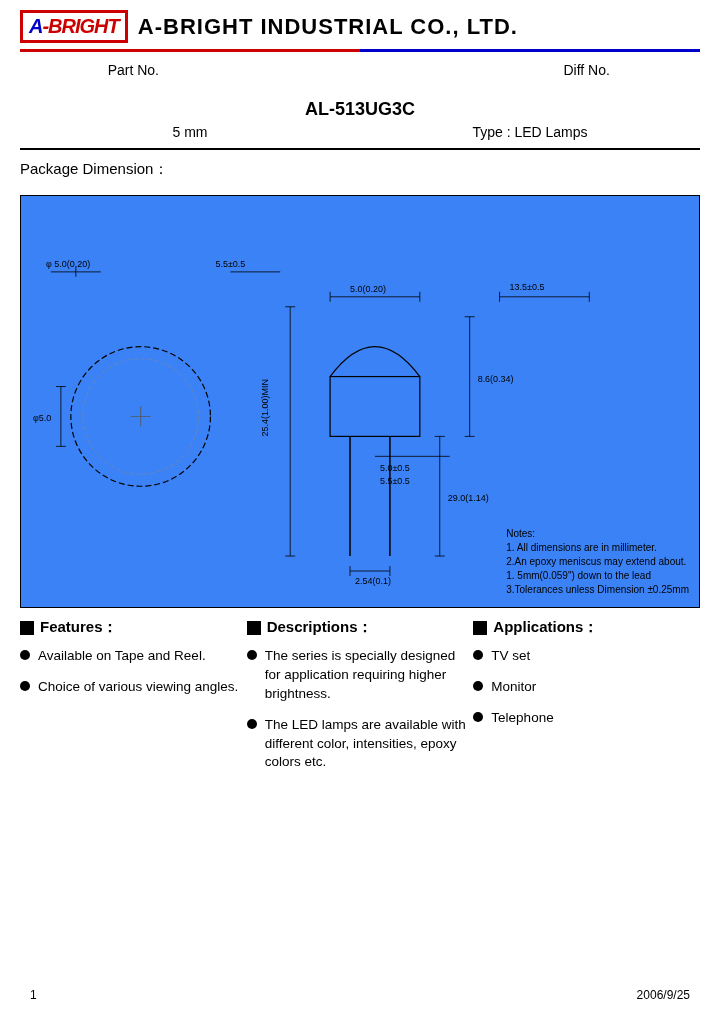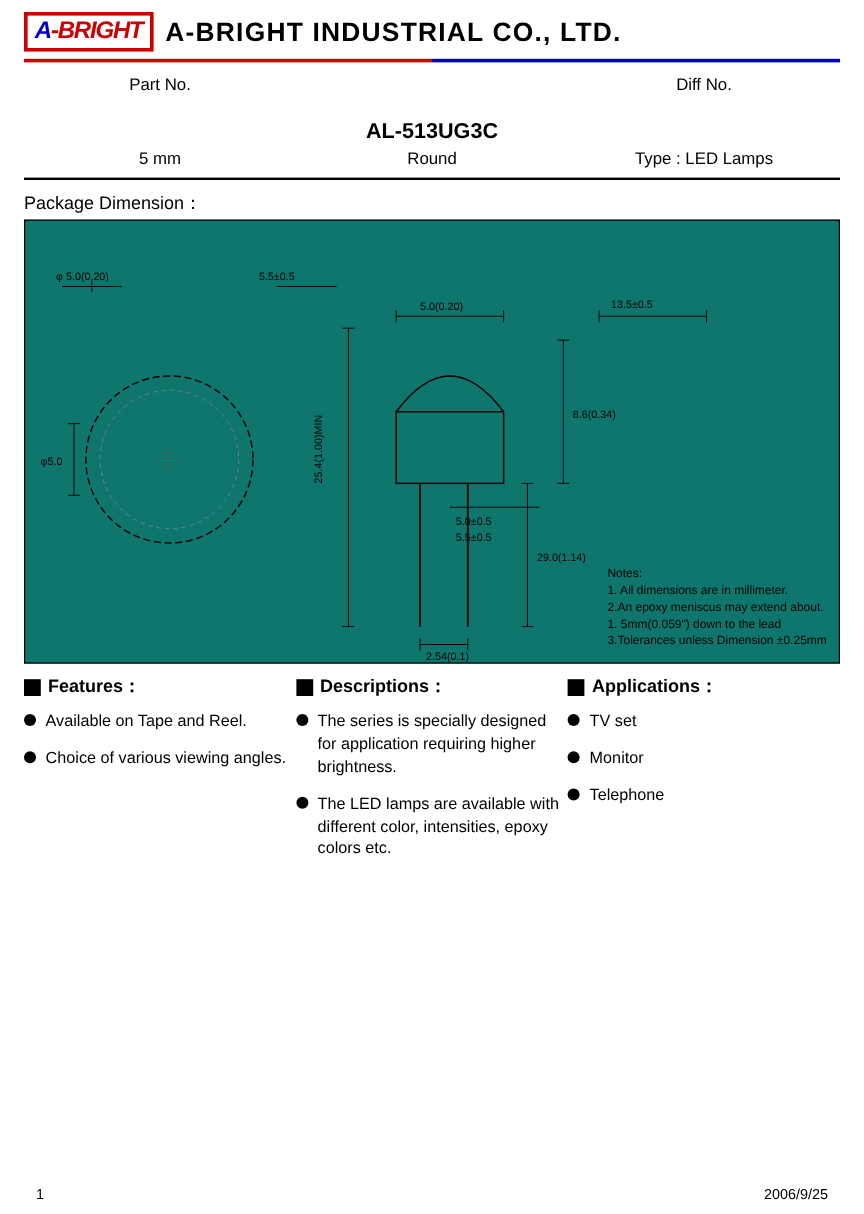--- a/index.html
+++ b/index.html
@@ -65,31 +65,31 @@
       text-align: center;
     }
     .part-row1 .cell.bold {
       font-weight: bold;
       font-size: 18px;
       margin-top: 37px;
     }
 
     
     .section-title {
-      margin: 8px 20px 4px 20px;
+      margin: 8px 20px 16px 20px;
       font-size: 15px;
     }
 
     
     .diagram-area {
       margin: 0 20px;
       border: 1px solid #000;
-      height: 370px;
+      height: 413px;
       position: relative;
-      background: #0f766e;
+      background: #3b82f6;
     }
 
     
     .diagram-svg {
       width: 100%;
       height: 100%;
     }
 
     
     .notes-box {
@@ -165,21 +165,20 @@
 <div class="header-line"></div>
 
 <div class="part-info">
   <div class="part-row1">
     <div class="cell">Part No.</div>
     <div class="cell bold">AL-513UG3C</div>
     <div class="cell">Diff No.</div>
   </div>
   <div class="part-row2">
     <div class="cell">5 mm</div>
-    <div class="cell">Round</div>
     <div class="cell">Type : LED Lamps</div>
   </div>
 </div>
 
 <div class="section-title">Package Dimension：</div>
 
 <div class="diagram-area">
   <svg class="diagram-svg" viewBox="0 0 680 370" xmlns="http://www.w3.org/2000/svg">
 
     <line x1="30" y1="55" x2="80" y2="55" stroke="#000" stroke-width="0.8"></line>

